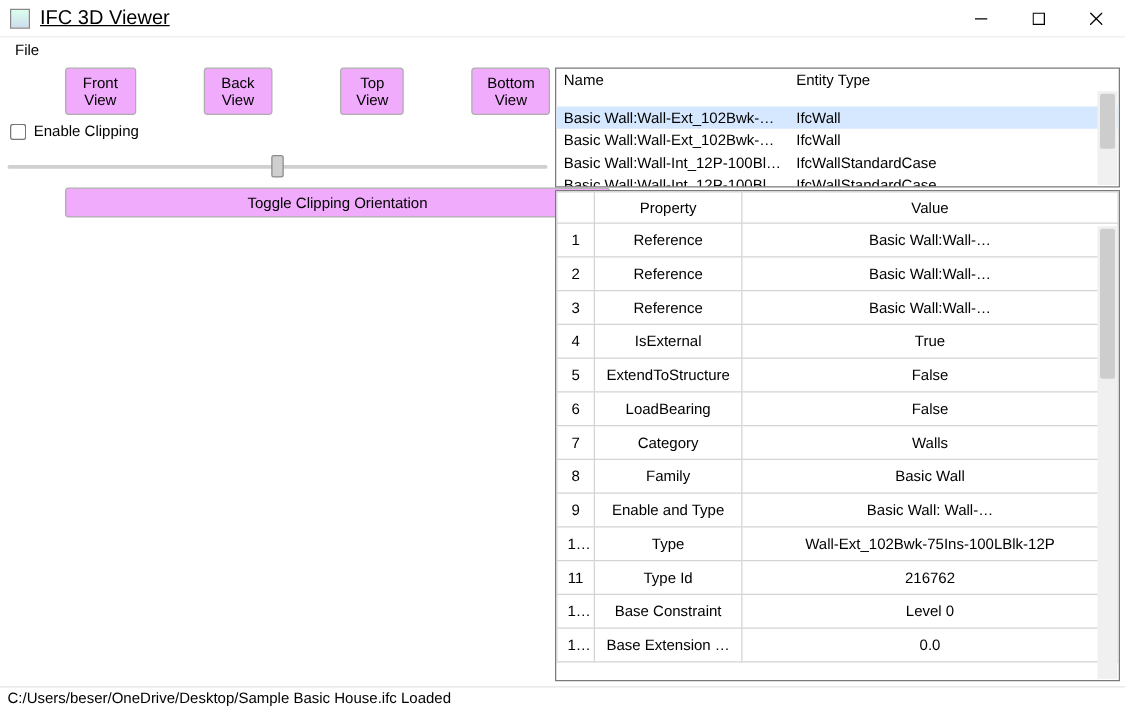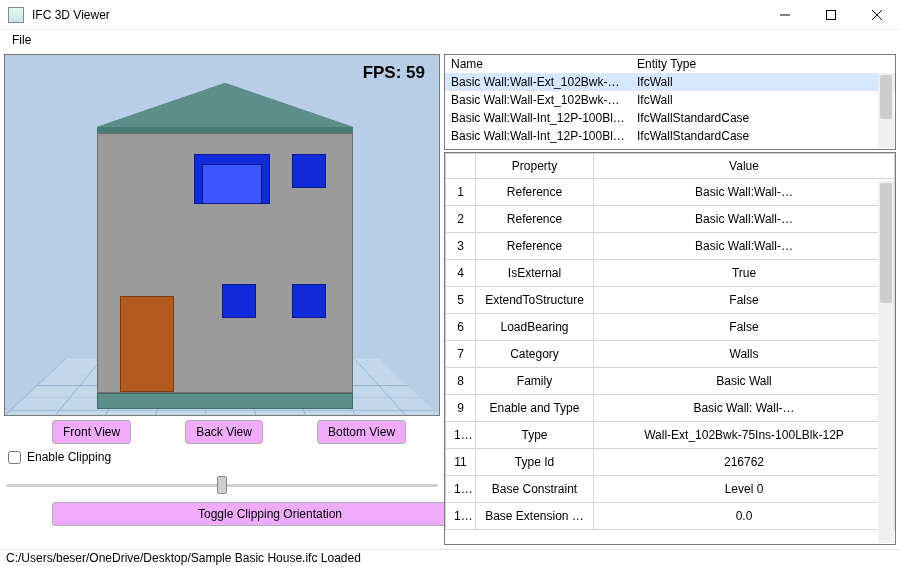--- a/index.html
+++ b/index.html
@@ -2,21 +2,21 @@
 <html><head>
 <meta charset="utf-8">
 <style>
   * { box-sizing: border-box; }
   html, body { margin:0; padding:0; font-family: "Segoe UI", Tahoma, sans-serif; font-size:12px; color:#000; }
   body { background:#fff; width:900px; height:567px; overflow:hidden; }
 
   
   .titlebar { height:30px; display:flex; align-items:center; border-bottom:1px solid #eee; }
   .titlebar .appicon { width:16px; height:16px; margin:0 8px; border:1px solid #888; background:linear-gradient(#dfe, #cde); }
-  .titlebar .title { flex:0 0 auto; font-size:12px; }
+  .titlebar .title { flex:0 0 auto; font-size:16px;text-decoration:underline; }
   .titlebar .spacer { flex:1; }
   .winbtn { width:46px; height:30px; display:flex; align-items:center; justify-content:center; }
 
   
   .menubar { height:20px; display:flex; align-items:center; padding:0 6px; }
   .menuitem { padding:2px 6px; }
 
   
   .client { position:relative; height:calc(567px - 30px - 20px - 18px); padding:4px; }
   .columns { display:flex; height:100%; gap:4px; }
@@ -61,21 +61,21 @@
 
   .widebtn { width:100%; text-align:center; }
 
   
   .right { flex:1; display:flex; flex-direction:column; gap:2px; min-width:0; }
 
   .panel { border:1px solid #7a7a7a; background:#fff; position:relative; display:flex; flex-direction:column; }
   .panel .scroll { overflow:hidden; }
 
   
-  .entitypanel { height:96px; }
+  .entitypanel { height:96px;gap:12px; }
   .ehdr, .erow { display:flex; }
   .ehdr { font-size:12px; }
   .ecell { padding:2px 6px; white-space:nowrap; overflow:hidden; text-overflow:ellipsis; }
   .ecell.name { width:186px; }
   .ecell.type { flex:1; }
   .ehdr .ecell { font-weight:normal; }
   .erow.selected { background:#d6e8ff; }
   .erow.selected .ecell { }
   .ehdr .ecell.name, .ehdr .ecell.type { color:#000; }
   .ehdr { border-bottom:0; }
@@ -126,43 +126,25 @@
 </div>
 
 <div class="menubar">
   <div class="menuitem">File</div>
 </div>
 
 <div class="client">
   <div class="columns">
 
     <div class="left">
-      <div class="viewport">
-        <div class="grid3d"></div>
-        <div class="house">
-          <div class="roof"></div>
-          <div class="roofedge"></div>
-          <div class="body">
-
-            <div class="win" style="left:96px; top:20px; width:76px; height:50px;"></div>
-            <div class="win inner" style="left:104px; top:30px; width:60px; height:40px;"></div>
-            <div class="win" style="left:194px; top:20px; width:34px; height:34px;"></div>
-
-            <div class="win" style="left:124px; top:150px; width:34px; height:34px;"></div>
-            <div class="win" style="left:194px; top:150px; width:34px; height:34px;"></div>
-            <div class="door"></div>
-          </div>
-          <div class="plinth"></div>
-        </div>
-        <div class="fps">FPS: 59</div>
-      </div>
 
       <div class="btnrow">
         <button class="btn">Front View</button>
         <button class="btn">Back View</button>
+        <button class="btn">Top View</button>
         <button class="btn">Bottom View</button>
       </div>
 
       <div class="checkrow">
         <input type="checkbox" style="">
         <span>Enable Clipping</span>
       </div>
 
       <div class="sliderwrap">
         <div class="slider">

